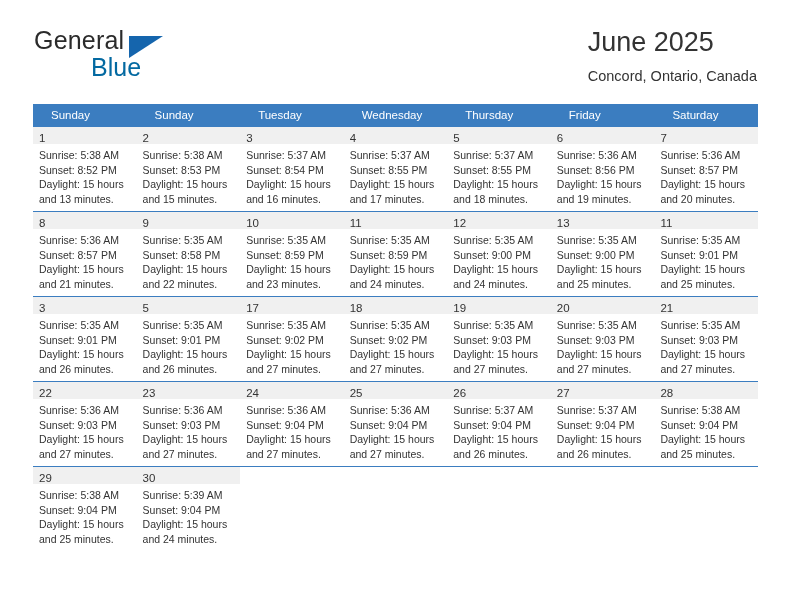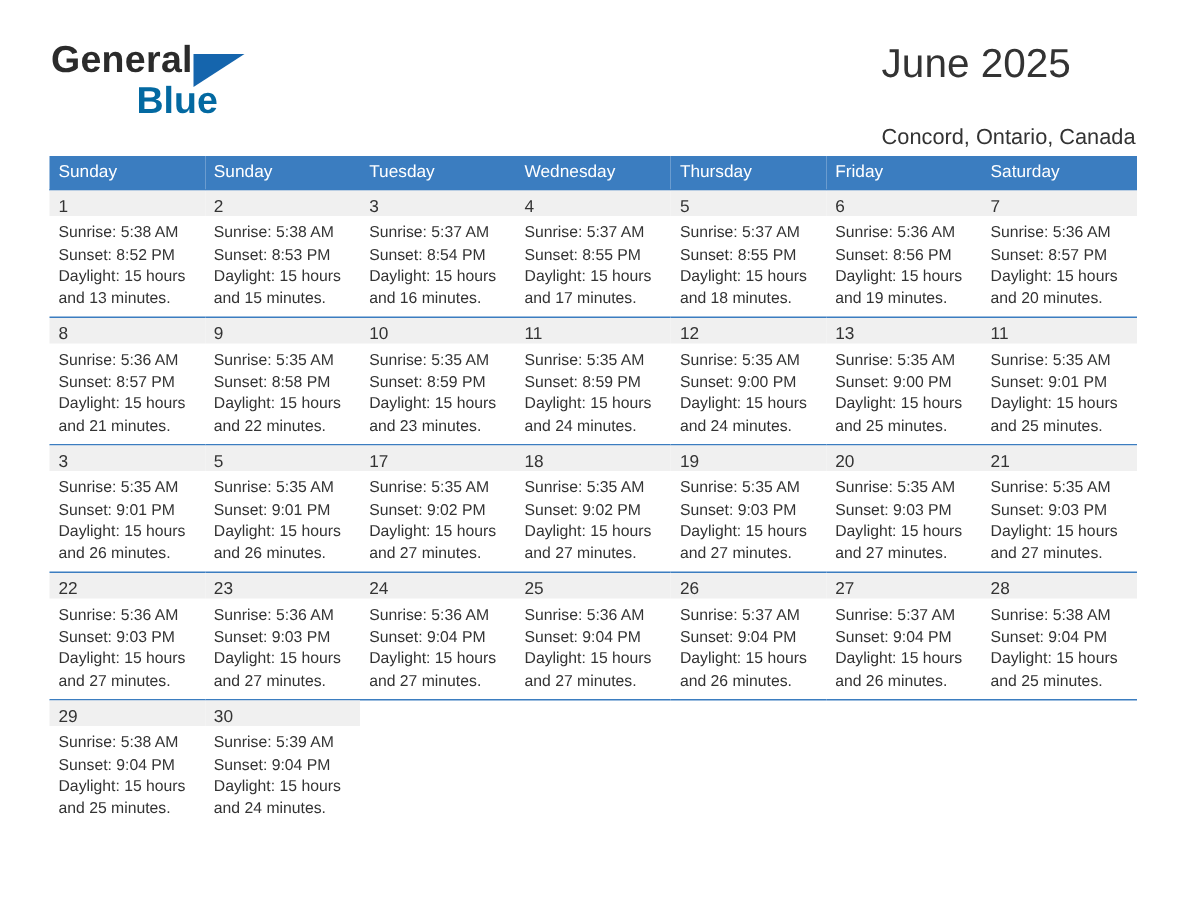--- a/index.html
+++ b/index.html
@@ -27,21 +27,20 @@
     top: 28px;
     right: 35px;
     height: 68px;
   }
   .brand {
     position: absolute;
     left: 0;
     top: 0;
     width: 220px;
     height: 58px;
-    font-weight: bold;
   }
   .brand-general {
     position: absolute;
     left: 1px;
     top: 0px;
     font-size: 25px;
     letter-spacing: 0.2px;
     color: #2b2b2b;
     font-family: "Liberation Sans", sans-serif;
     line-height: 1;
@@ -70,41 +69,41 @@
     top: 0;
     text-align: left;
   }
   .cal-title {
     font-size: 27px;
     color: #333333;
     line-height: 1.1;
     white-space: nowrap;
   }
   .cal-subtitle {
-    margin-top: 26px;
+    margin-top: 10px;
     font-size: 14.5px;
     color: #333333;
     white-space: nowrap;
   }
   
   .calendar {
     position: absolute;
     left: 33px;
     top: 104px;
     width: 725px;
     border-collapse: collapse;
     table-layout: fixed;
   }
   .calendar th {
     background: #3b7dc0;
     color: #ffffff;
     font-size: 11.5px;
     font-weight: normal;
     text-align: left;
-    padding: 5px 0 5px 6px;
+    padding: 5px 0 5px 18px;
     height: 11px;
     border: none;
   }
   .calendar td {
     vertical-align: top;
     padding: 0;
     border-top: 1px solid #3b7dc0;
     background: #ffffff;
     height: 84px;
   }

